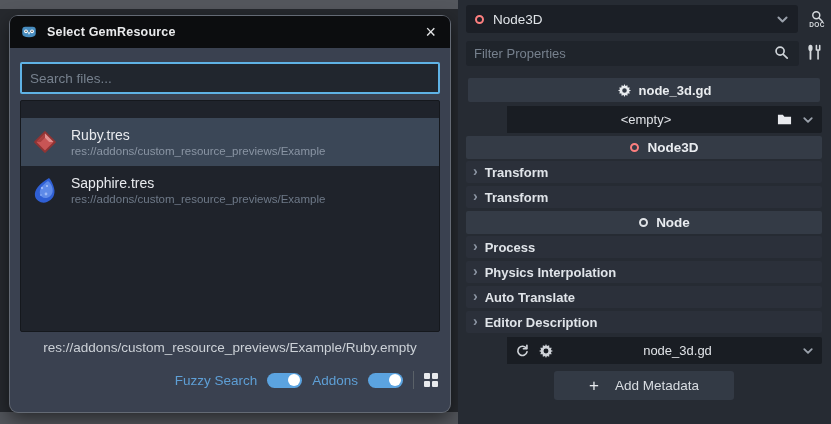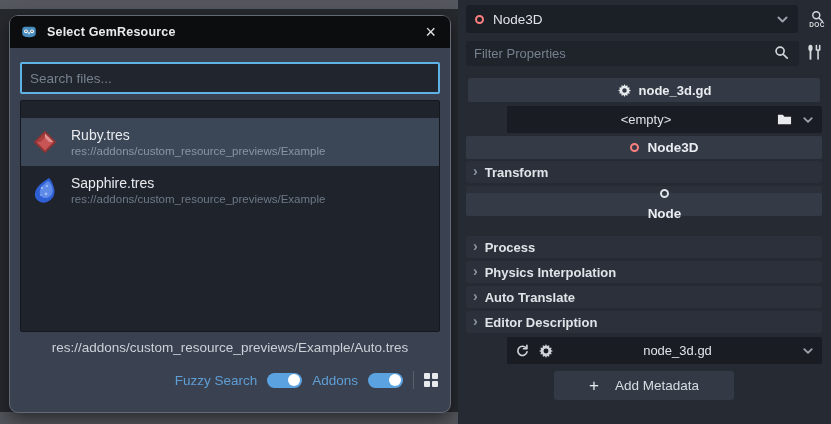--- a/index.html
+++ b/index.html
@@ -69,21 +69,21 @@
   .selgem .label-cell{width:176px;height:100%;background:#3e5165;display:flex;align-items:center;
                       padding-left:10px;color:#b9c6d4;font-size:13px;border-radius:2px 0 0 2px;}
   .val-cell{flex:1;height:100%;background:#191d23;display:flex;align-items:center;
             border-radius:0 2px 2px 0;padding:0 8px;cursor:pointer;}
   .selgem .val-txt{flex:1;text-align:center;color:#dfe2e6;font-size:13px;}
   .chev{color:#9aa1ab;flex:none;}
 
   .cat{height:23px;background:#343b46;justify-content:center;gap:8px;}
   .cat .cat-txt{color:#e9ecf0;font-size:13.5px;font-weight:700;}
   .cat-node3d{top:136px;}
-  .cat-node{top:193px;flex-direction:column;}
+  .cat-node{top:211px;}
 
   .grp{height:22px;background:#2b303a;gap:7px;padding-left:7px;cursor:pointer;}
   .grp .arrow{color:#8b94a2;font-size:14px;font-weight:700;line-height:1;margin-top:-2px;}
   .grp .grp-txt{color:#e0e4e9;font-size:13px;font-weight:700;}
   .grp0{top:161px;}.grp1{top:186px;}.grp2{top:236px;}.grp3{top:261px;}.grp4{top:286px;}.grp5{top:311px;}
 
   .scriptrow{top:337px;height:27px;}
   .scriptrow .label-cell{width:176px;display:flex;align-items:center;padding-left:10px;color:#9ba4b1;font-size:13px;}
   .scriptrow .val-cell{gap:10px;}
   .scriptrow .sc-btn{color:#cfd3d8;cursor:pointer;display:flex;align-items:center;}
@@ -181,21 +181,21 @@
               <circle cx="18" cy="12" r="1" fill="#aec6fa"></circle>
           </svg>
         </span>
         <span class="file-texts">
           <span class="fname">Sapphire.tres</span>
           <span class="fpath">res://addons/custom_resource_previews/Example</span>
         </span>
       </div>
     </div>
 
-    <div class="selpath">res://addons/custom_resource_previews/Example/Auto.tres</div>
+    <div class="selpath">res://addons/custom_resource_previews/Example/Ruby.empty</div>
 
     <div class="bottombar">
       <span class="tlabel">Fuzzy Search</span>
       <span class="toggle">
           <span class="knob"></span>
         </span>
       <span class="tlabel">Addons</span>
       <span class="toggle">
           <span class="knob"></span>
         </span>

